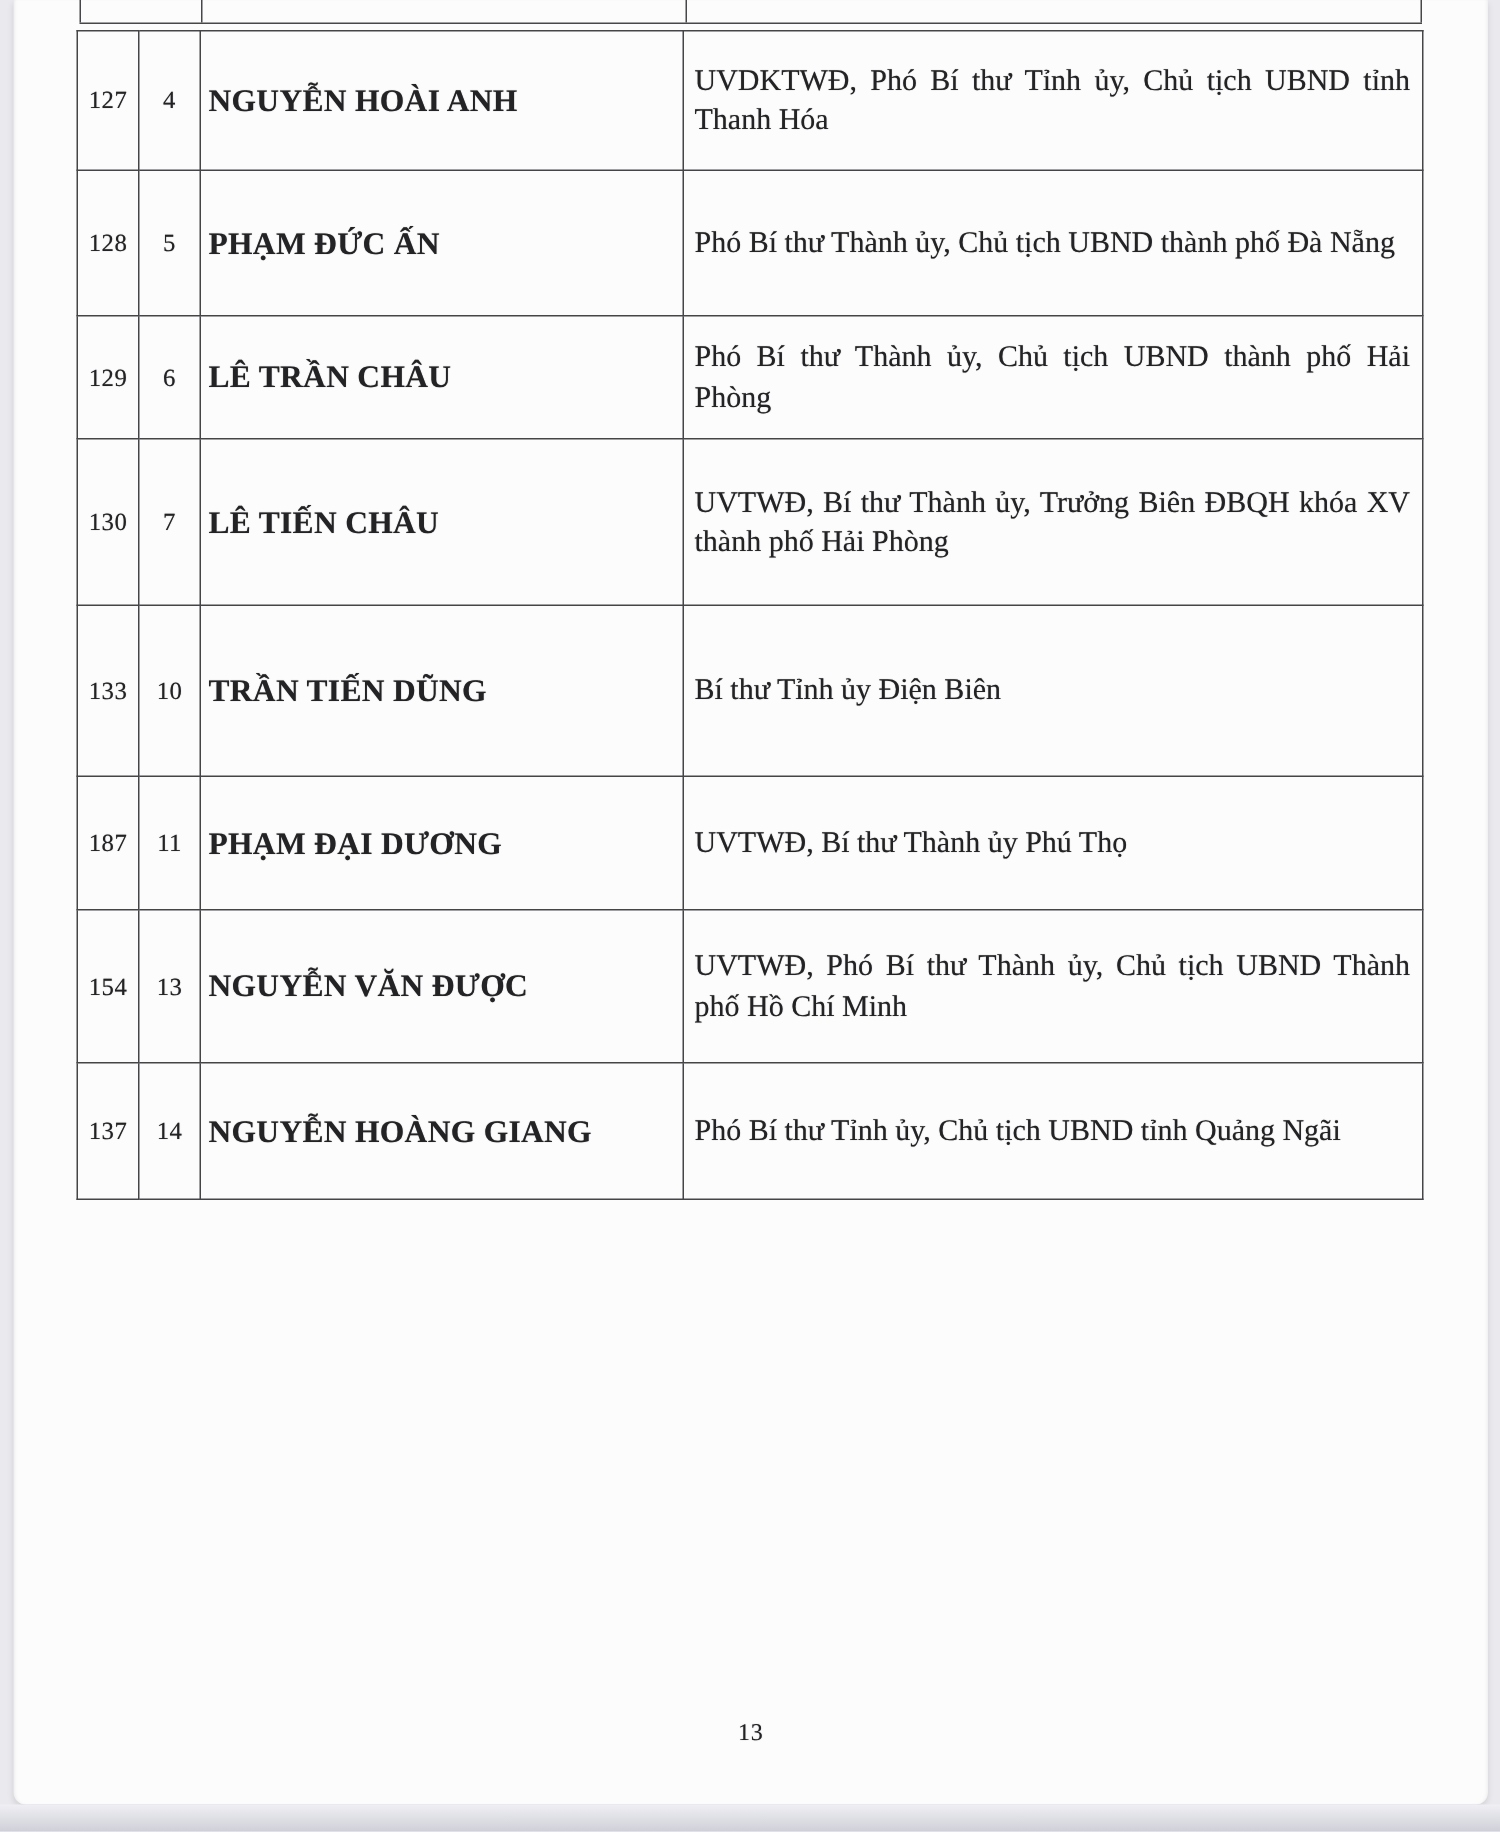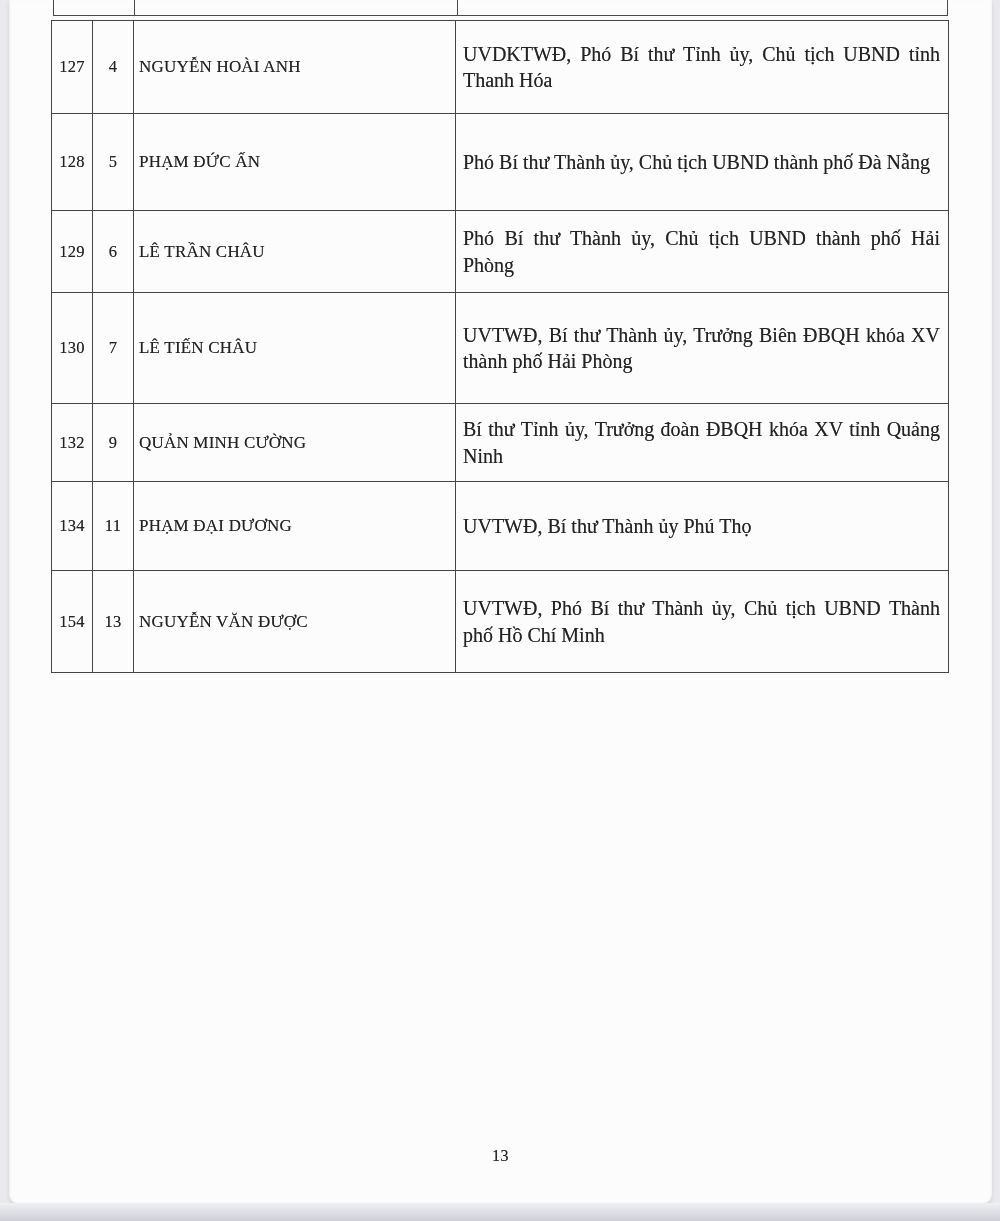--- a/index.html
+++ b/index.html
@@ -56,22 +56,23 @@
     text-shadow: 0 0 0.6px rgba(30,30,32,0.55);
     margin-left: 36px;
   }
   td.num {
     text-align: center;
     font-size: 16.5px;
     letter-spacing: 0.3px;
   }
   td.name {
     padding: 0 4px 0 5px;
-    font-size: 17px;
+    font-size: 21px;
     letter-spacing: 0.2px;
+    font-weight: bold;
   }
   td.pos {
     padding: 0 8px 0 7px;
     font-size: 20px;
     line-height: 26.5px;
     text-align: justify;
   }
   .page-number {
     position: absolute;
     left: 0;
@@ -127,37 +128,43 @@
         <td class="num">6</td>
         <td class="name">LÊ TRẦN CHÂU</td>
         <td class="pos">Phó Bí thư Thành ủy, Chủ tịch UBND thành phố Hải Phòng</td>
       </tr>
       <tr style="height:111px">
         <td class="num">130</td>
         <td class="num">7</td>
         <td class="name">LÊ TIẾN CHÂU</td>
         <td class="pos">UVTWĐ, Bí thư Thành ủy, Trưởng Biên ĐBQH khóa XV thành phố Hải Phòng</td>
       </tr>
-      <tr style="height:78px">
-        <td class="num">132</td>
-        <td class="num">9</td>
-        <td class="name">QUẢN MINH CƯỜNG</td>
-        <td class="pos">Bí thư Tỉnh ủy, Trưởng đoàn ĐBQH khóa XV tỉnh Quảng Ninh</td>
+      <tr style="height:114px">
+        <td class="num">133</td>
+        <td class="num">10</td>
+        <td class="name">TRẦN TIẾN DŨNG</td>
+        <td class="pos">Bí thư Tỉnh ủy Điện Biên</td>
       </tr>
       <tr style="height:89px">
-        <td class="num">134</td>
+        <td class="num">187</td>
         <td class="num">11</td>
         <td class="name">PHẠM ĐẠI DƯƠNG</td>
         <td class="pos">UVTWĐ, Bí thư Thành ủy Phú Thọ</td>
       </tr>
       <tr style="height:102px">
         <td class="num">154</td>
         <td class="num">13</td>
         <td class="name">NGUYỄN VĂN ĐƯỢC</td>
         <td class="pos">UVTWĐ, Phó Bí thư Thành ủy, Chủ tịch UBND Thành phố Hồ Chí Minh</td>
       </tr>
+      <tr style="height:91px">
+        <td class="num">137</td>
+        <td class="num">14</td>
+        <td class="name">NGUYỄN HOÀNG GIANG</td>
+        <td class="pos">Phó Bí thư Tỉnh ủy, Chủ tịch UBND tỉnh Quảng Ngãi</td>
+      </tr>
     </tbody>
   </table>
 
   <div class="page-number">13</div>
 </div>
 
 <div class="bottom-bar"></div>
 
 </body></html>

